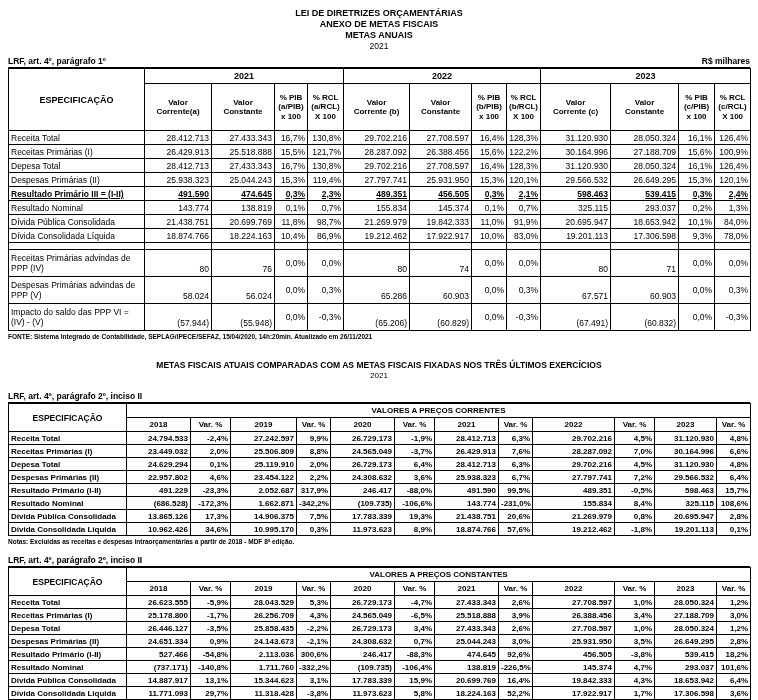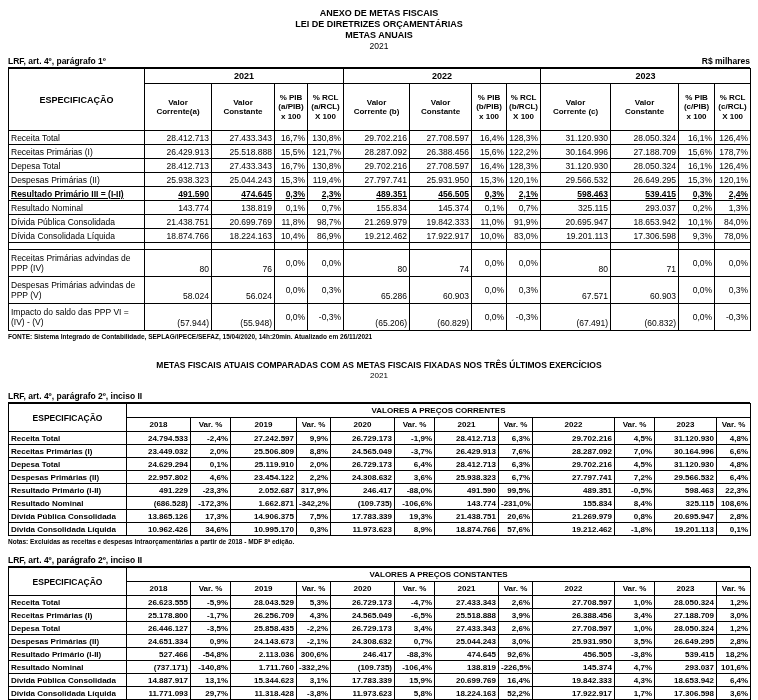--- a/index.html
+++ b/index.html
@@ -57,22 +57,22 @@
   .t23 td { font-size:8px; height:12px; font-weight:bold; }
   .t23 th { font-size:8px; height:13px; }
   .t23 th.spec { font-size:8.5px; }
 </style>
 </head>
 <body>
 
 <div class="page">
 
   <div class="doc-header">
+    <div class="h-line">LEI DE DIRETRIZES ORÇAMENTÁRIAS</div>
     <div class="h-line">ANEXO DE METAS FISCAIS</div>
-    <div class="h-line">LEI DE DIRETRIZES ORÇAMENTÁRIAS</div>
     <div class="h-line">METAS ANUAIS</div>
     <div class="h-year">2021</div>
   </div>
 
   <div class="lrf-row">
     <span>LRF, art. 4º, parágrafo 1º</span>
     <span>R$ milhares</span>
   </div>
 
   <table class="t1">
@@ -153,21 +153,21 @@
           <td class="num">25.518.888</td>
           <td class="num pct">15,5%</td>
           <td class="num pct">121,7%</td>
           <td class="num">28.287.092</td>
           <td class="num">26.388.456</td>
           <td class="num pct">15,6%</td>
           <td class="num pct">122,2%</td>
           <td class="num">30.164.996</td>
           <td class="num">27.188.709</td>
           <td class="num pct">15,6%</td>
-          <td class="num pct">178,7%</td>
+          <td class="num pct">100,9%</td>
         </tr>
         <tr>
           <td class="lbl">Depesa Total</td>
           <td class="num">28.412.713</td>
           <td class="num">27.433.343</td>
           <td class="num pct">16,7%</td>
           <td class="num pct">130,8%</td>
           <td class="num">29.702.216</td>
           <td class="num">27.708.597</td>
           <td class="num pct">16,4%</td>
@@ -427,21 +427,21 @@
           <td class="num">-23,3%</td>
           <td class="num">2.052.687</td>
           <td class="num">317,9%</td>
           <td class="num">246.417</td>
           <td class="num">-88,0%</td>
           <td class="num">491.590</td>
           <td class="num">99,5%</td>
           <td class="num">489.351</td>
           <td class="num">-0,5%</td>
           <td class="num">598.463</td>
-          <td class="num">22,3%</td>
+          <td class="num">15,7%</td>
         </tr>
         <tr>
           <td class="lbl">Resultado Nominal</td>
           <td class="num">(686.528)</td>
           <td class="num">-172,3%</td>
           <td class="num">1.662.871</td>
           <td class="num">-342,2%</td>
           <td class="num">(109.735)</td>
           <td class="num">-106,6%</td>
           <td class="num">143.774</td>

